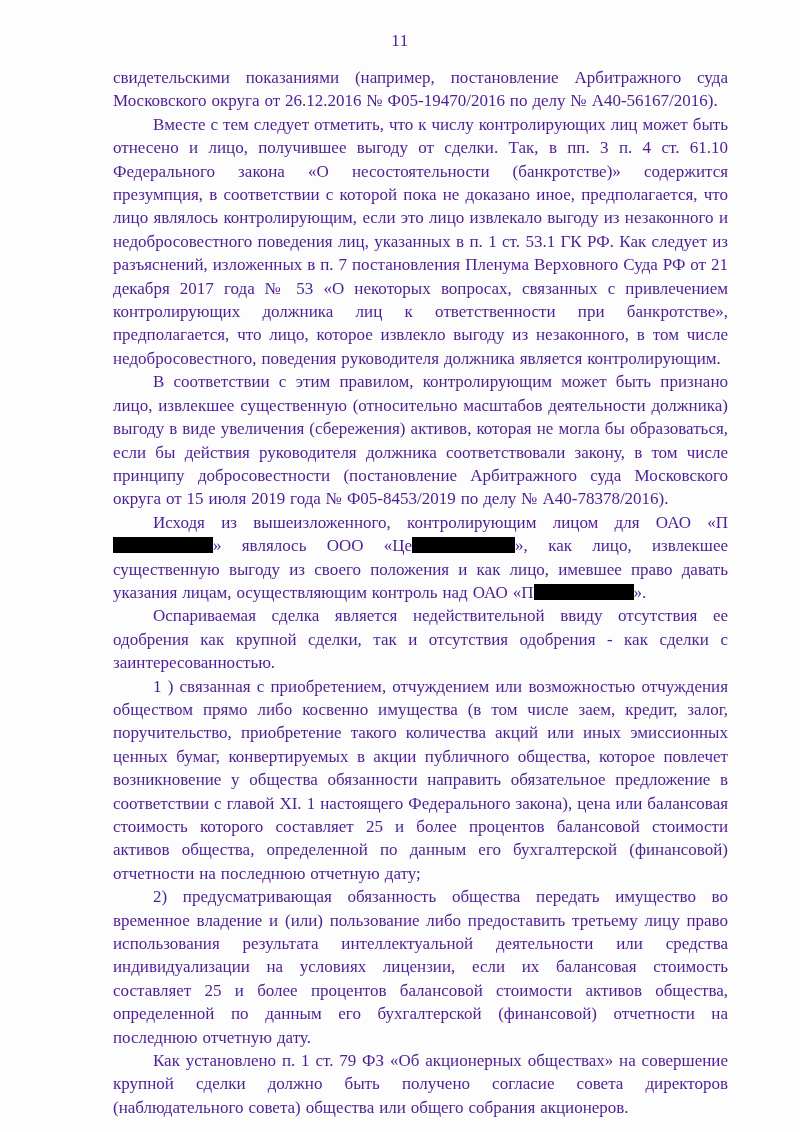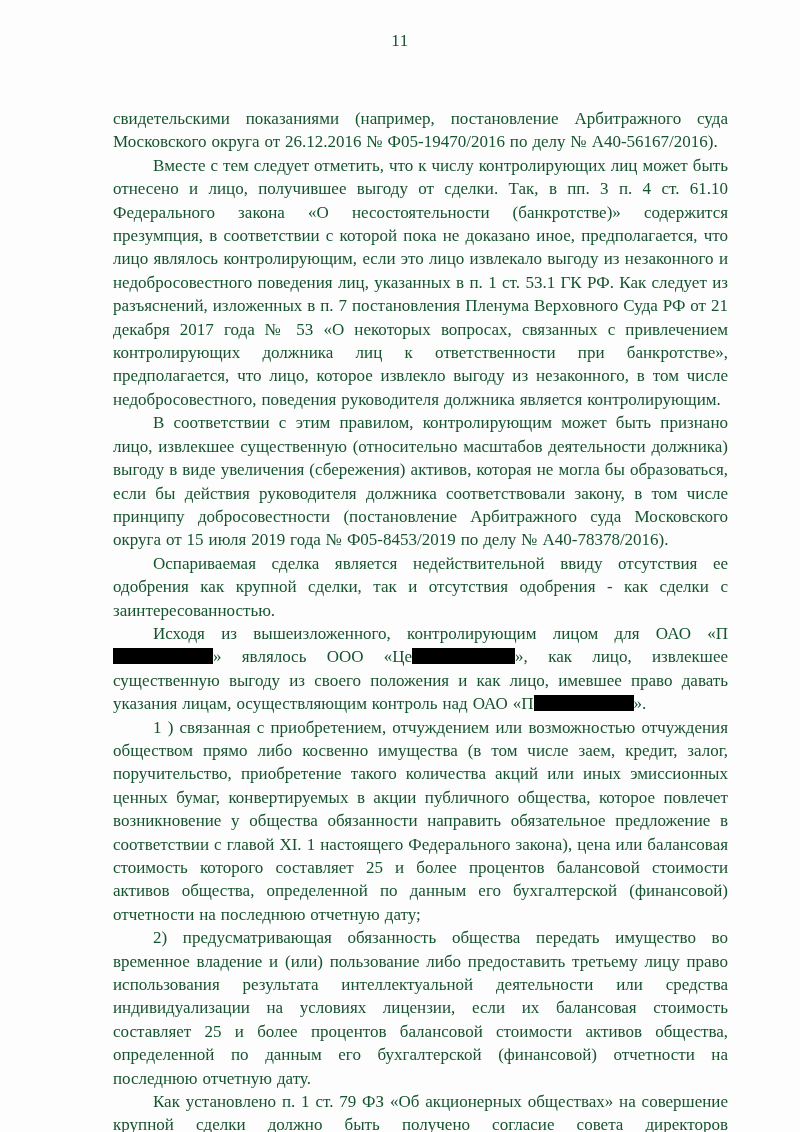--- a/index.html
+++ b/index.html
@@ -6,21 +6,21 @@
     margin: 0;
     padding: 0;
     background: #ffffff;
   }
   .page {
     position: relative;
     width: 800px;
     height: 1132px;
     background: #fdfdfd;
     font-family: "Liberation Serif", "DejaVu Serif", serif;
-    color: #14532d;
+    color: #4c1d95;
     overflow: hidden;
     box-sizing: border-box;
   }
   .page-number {
     padding-top: 31px;
     text-align: center;
     font-size: 17px;
     letter-spacing: 0.5px;
   }
   .text-block {
@@ -34,21 +34,20 @@
     hyphens: none;
   }
   p.para {
     margin: 0;
     padding: 0;
     text-indent: 40px;
     word-spacing: 0.04em;
   }
   p.para.no-indent {
     text-indent: 0;
-    margin-top: 41px;
   }
   .redact {
     display: inline-block;
     background: #000000;
     height: 16px;
     vertical-align: -2px;
   }
   .redact.r1 { width: 100px; }
   .redact.r2 { width: 103px; }
   .redact.r3 { width: 100px; }
@@ -61,23 +60,23 @@
   <div class="page-number">11</div>
 
   <div class="text-block">
 
     <p class="para no-indent">свидетельскими показаниями (например, постановление Арбитражного суда Московского округа от 26.12.2016 № Ф05-19470/2016 по делу № А40-56167/2016).</p>
 
     <p class="para">Вместе с тем следует отметить, что к числу контролирующих лиц может быть отнесено и лицо, получившее выгоду от сделки. Так, в пп. 3 п. 4 ст. 61.10 Федерального закона «О несостоятельности (банкротстве)» содержится презумпция, в соответствии с которой пока не доказано иное, предполагается, что лицо являлось контролирующим, если это лицо извлекало выгоду из незаконного и недобросовестного поведения лиц, указанных в п. 1 ст. 53.1 ГК РФ. Как следует из разъяснений, изложенных в п. 7 постановления Пленума Верховного Суда РФ от 21 декабря 2017 года № 53 «О некоторых вопросах, связанных с привлечением контролирующих должника лиц к ответственности при банкротстве», предполагается, что лицо, которое извлекло выгоду из незаконного, в том числе недобросовестного, поведения руководителя должника является контролирующим.</p>
 
     <p class="para">В соответствии с этим правилом, контролирующим может быть признано лицо, извлекшее существенную (относительно масштабов деятельности должника) выгоду в виде увеличения (сбережения) активов, которая не могла бы образоваться, если бы действия руководителя должника соответствовали закону, в том числе принципу добросовестности (постановление Арбитражного суда Московского округа от 15 июля 2019 года № Ф05-8453/2019 по делу № А40-78378/2016).</p>
 
+    <p class="para"><span>Исходя из вышеизложенного, контролирующим лицом для ОАО «П</span><span class="redact r1"></span><span>» являлось ООО «Це</span><span class="redact r2"></span><span>», как лицо, извлекшее существенную выгоду из своего положения и как лицо, имевшее право давать указания лицам, осуществляющим контроль над ОАО «П</span><span class="redact r3"></span><span>».</span></p>
+
     <p class="para">Оспариваемая сделка является недействительной ввиду отсутствия ее одобрения как крупной сделки, так и отсутствия одобрения - как сделки с заинтересованностью.</p>
-
-    <p class="para"><span>Исходя из вышеизложенного, контролирующим лицом для ОАО «П</span><span class="redact r1"></span><span>» являлось ООО «Це</span><span class="redact r2"></span><span>», как лицо, извлекшее существенную выгоду из своего положения и как лицо, имевшее право давать указания лицам, осуществляющим контроль над ОАО «П</span><span class="redact r3"></span><span>».</span></p>
 
 
     <p class="para">1 ) связанная с приобретением, отчуждением или возможностью отчуждения обществом прямо либо косвенно имущества (в том числе заем, кредит, залог, поручительство, приобретение такого количества акций или иных эмиссионных ценных бумаг, конвертируемых в акции публичного общества, которое повлечет возникновение у общества обязанности направить обязательное предложение в соответствии с главой XI. 1 настоящего Федерального закона), цена или балансовая стоимость которого составляет 25 и более процентов балансовой стоимости активов общества, определенной по данным его бухгалтерской (финансовой) отчетности на последнюю отчетную дату;</p>
 
     <p class="para">2) предусматривающая обязанность общества передать имущество во временное владение и (или) пользование либо предоставить третьему лицу право использования результата интеллектуальной деятельности или средства индивидуализации на условиях лицензии, если их балансовая стоимость составляет 25 и более процентов балансовой стоимости активов общества, определенной по данным его бухгалтерской (финансовой) отчетности на последнюю отчетную дату.</p>
 
     <p class="para">Как установлено п. 1 ст. 79 ФЗ «Об акционерных обществах» на совершение крупной сделки должно быть получено согласие совета директоров (наблюдательного совета) общества или общего собрания акционеров.</p>
 
   </div>
 </div>

